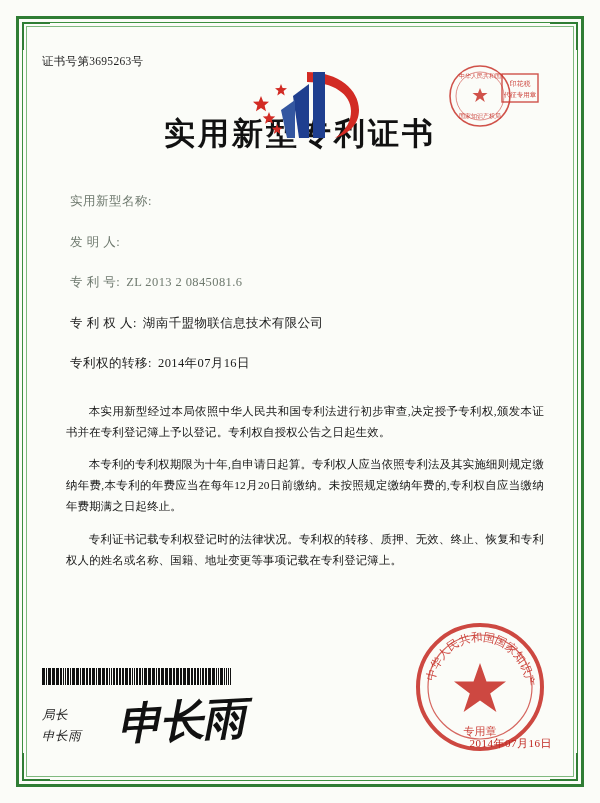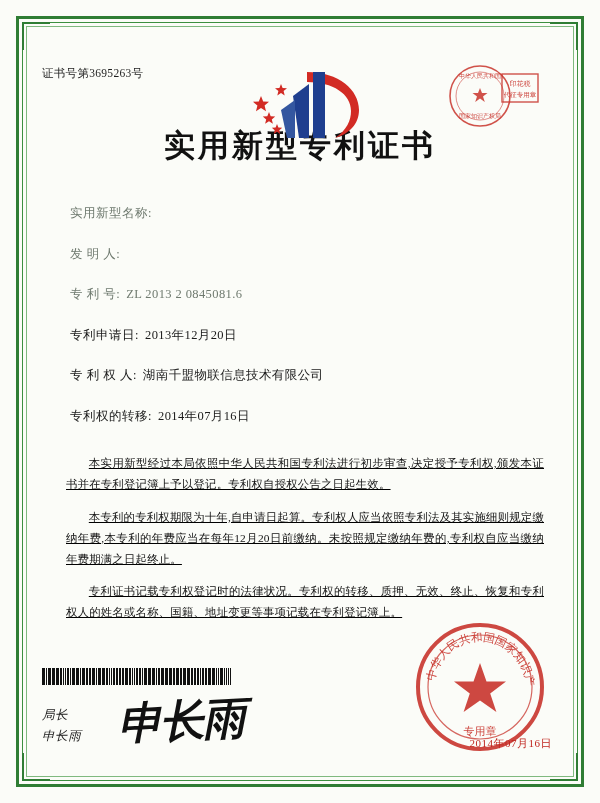--- a/index.html
+++ b/index.html
@@ -64,21 +64,21 @@
     left: 42px;
     top: 38px;
     right: 42px;
     bottom: 38px;
   }
 
   .cert-no {
     font-size: 11.5px;
     color: #1d1d1d;
     letter-spacing: 0.3px;
-    margin-top: 28px;
+    margin-top: 16px;
   }
 
   
   .logo {
     position: absolute;
     left: 205px;
     top: 28px;
     width: 120px;
     height: 78px;
   }
@@ -126,21 +126,20 @@
   }
   .field-row.faded .field-label,
   .field-row.faded .field-value {
     color: #6f7a6f;
   }
 
   .paragraphs {
     margin-top: 28px;
     padding-left: 24px;
     padding-right: 14px;
-    text-decoration: underline;
   }
   .para {
     font-size: 11.4px;
     line-height: 1.85;
     color: #141414;
     text-align: justify;
     text-indent: 2em;
     margin-bottom: 3px;
     letter-spacing: 0.2px;
   }
@@ -269,24 +268,20 @@
     <div class="fields">
       <div class="field-row faded">
         <span class="field-label">实用新型名称:</span>
       </div>
       <div class="field-row faded">
         <span class="field-label">发  明  人:</span>
       </div>
       <div class="field-row faded">
         <span class="field-label">专  利  号:</span>
         <span class="field-value">ZL 2013 2 0845081.6</span>
-      </div>
-      <div class="field-row">
-        <span class="field-label">专利申请日:</span>
-        <span class="field-value">2013年12月20日</span>
       </div>
       <div class="field-row">
         <span class="field-label">专 利 权 人:</span>
         <span class="field-value">湖南千盟物联信息技术有限公司</span>
       </div>
       <div class="field-row">
         <span class="field-label">专利权的转移:</span>
         <span class="field-value">2014年07月16日</span>
       </div>
     </div>

